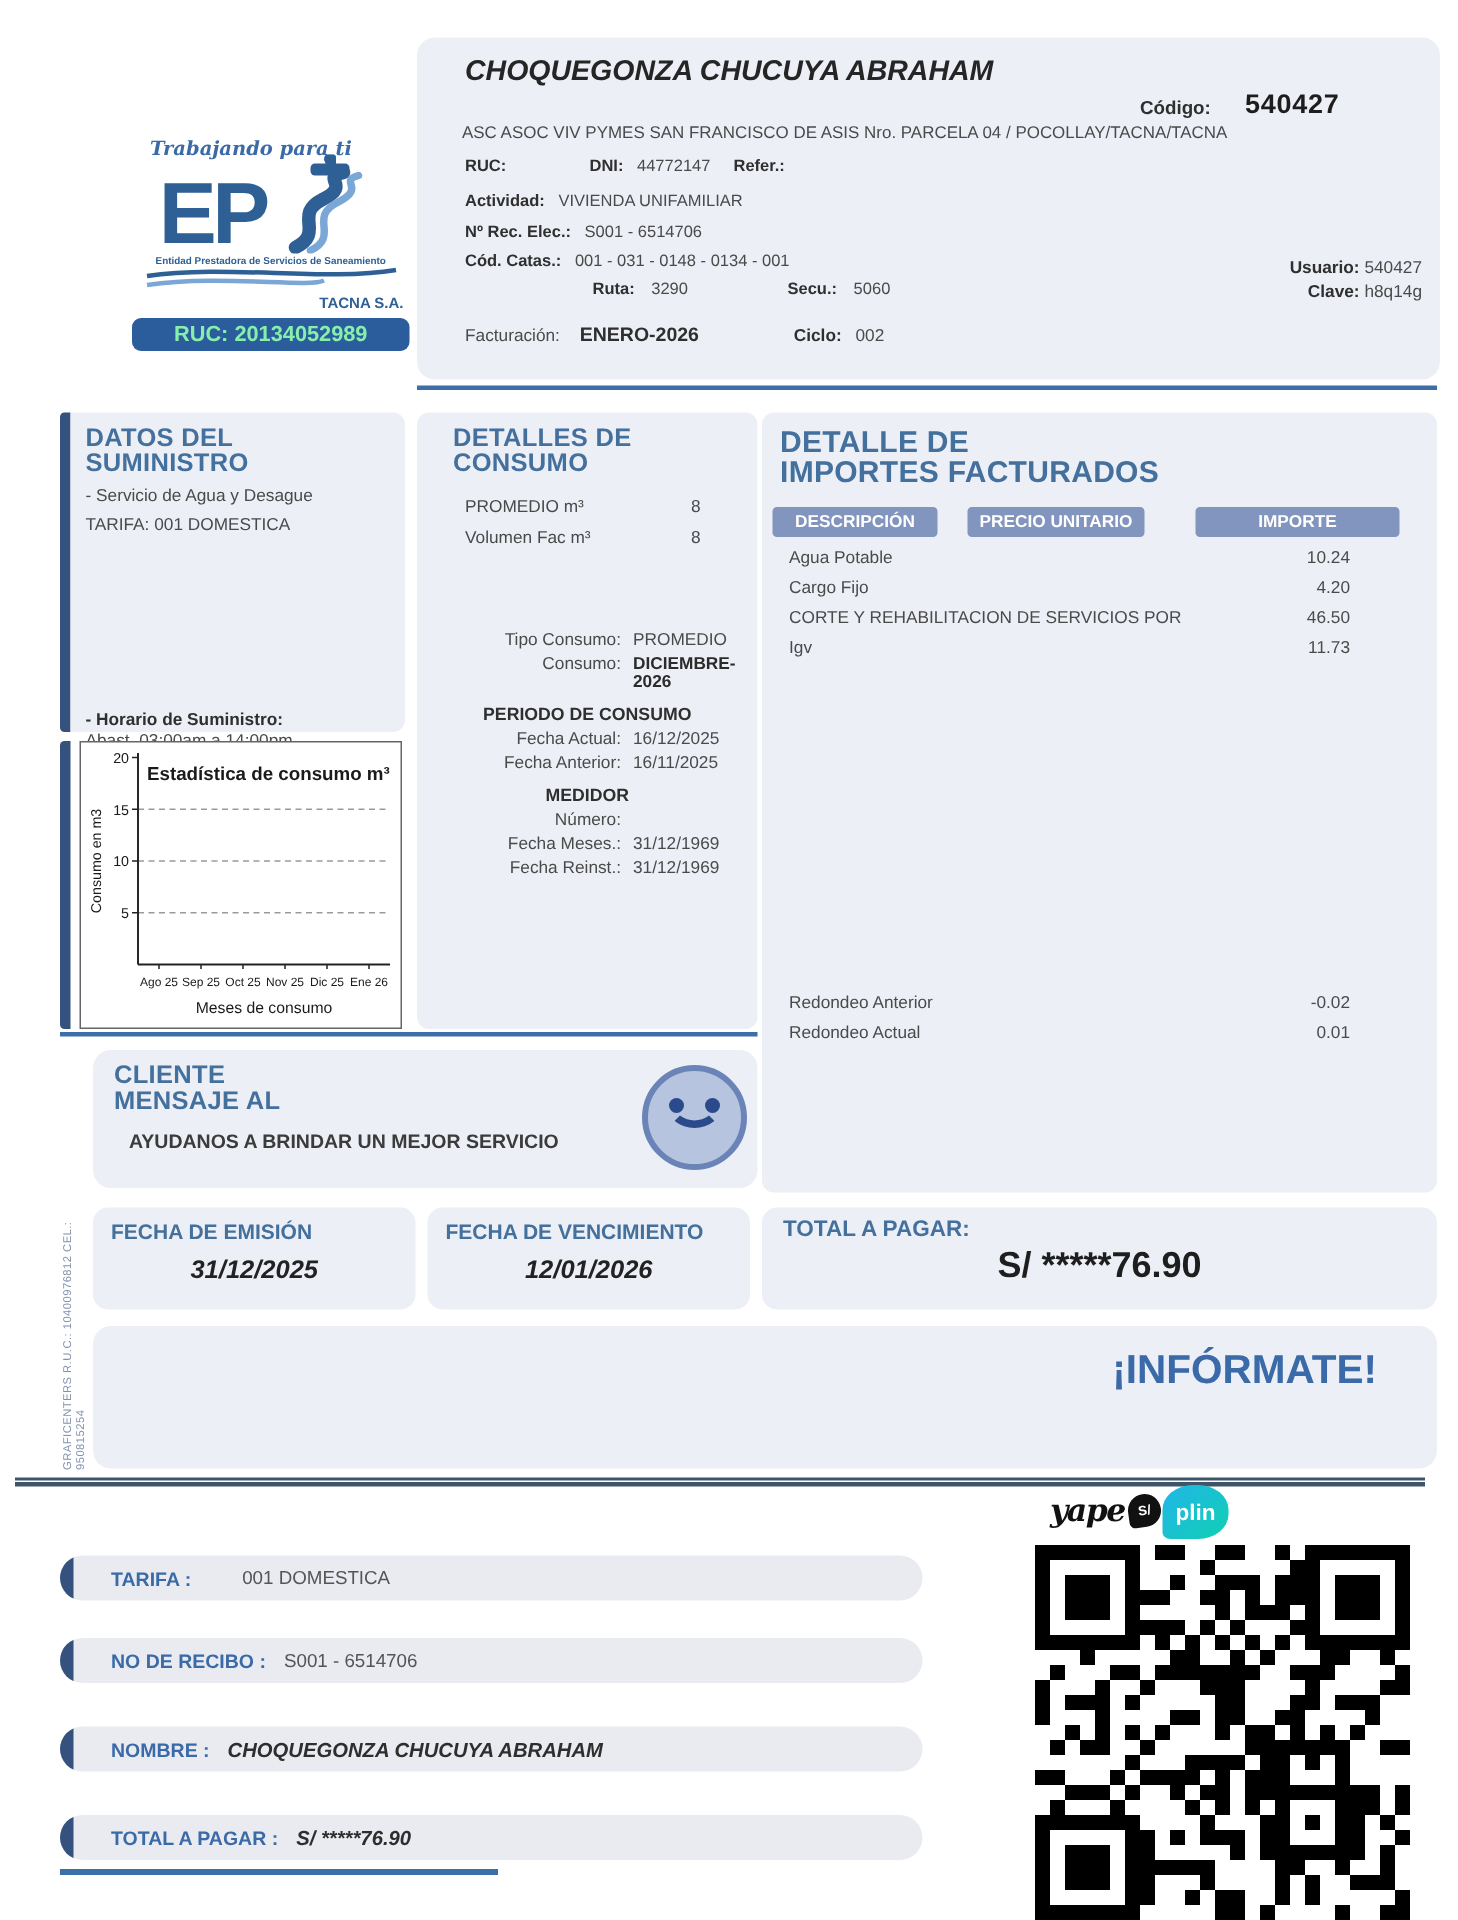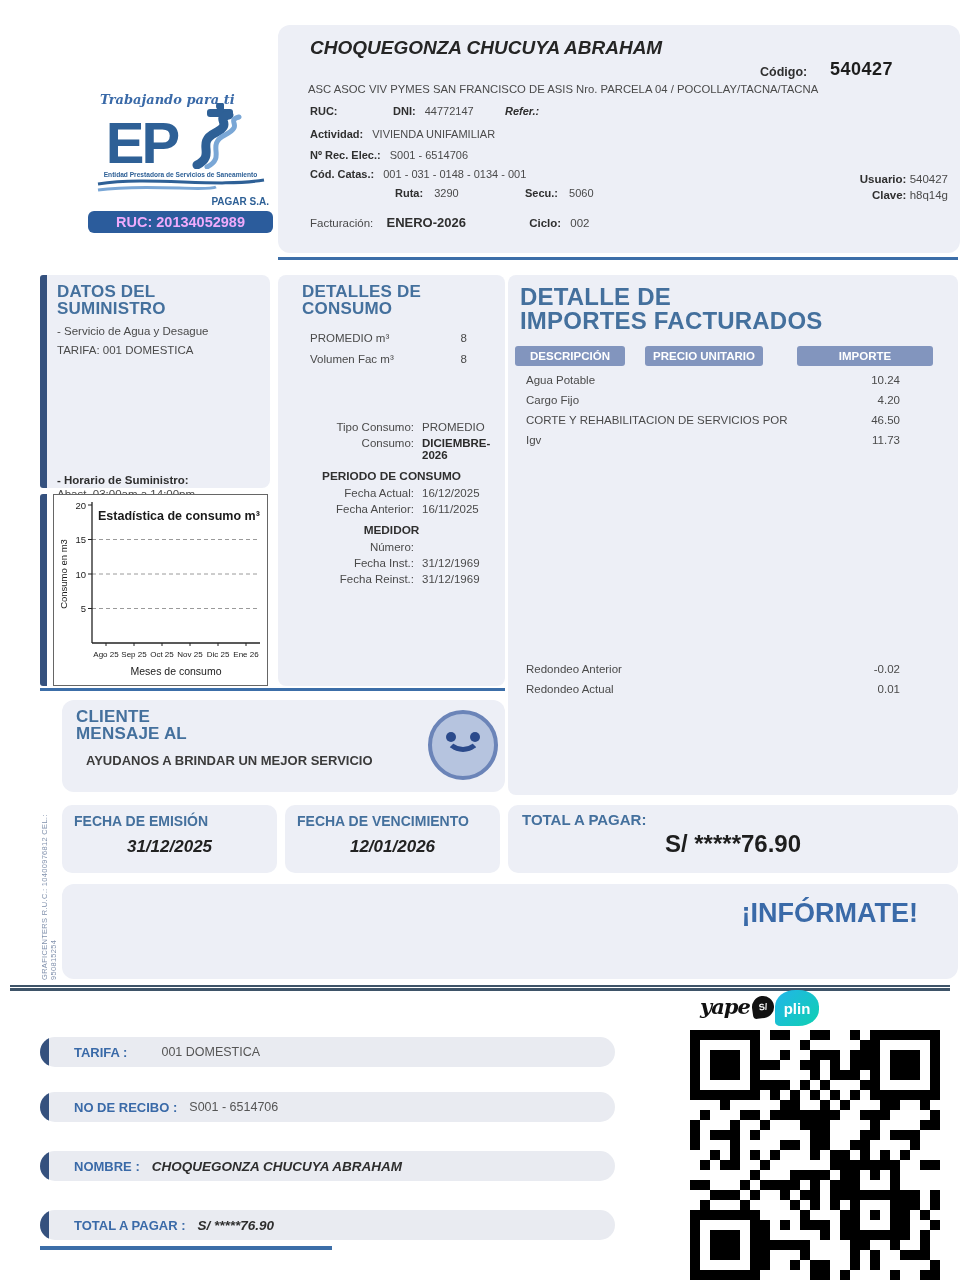--- a/index.html
+++ b/index.html
@@ -10,37 +10,37 @@
   .card { position:absolute; background:#edeff6; border-radius:10px; }
   .blue-line { position:absolute; background:#3c6ea8; }
 
   
   .logo-wrap { position:absolute; left:88px; top:92px; width:185px; text-align:center; }
   .logo-tagline { font-family:"DejaVu Serif", serif; font-style:italic; font-weight:600; color:#3a6aa8; font-size:13px; text-align:left; margin-left:12px; }
   .logo-main { display:flex; align-items:flex-end; justify-content:center; height:62px; }
   .logo-eps { font-size:58px; font-weight:bold; color:#2e6096; letter-spacing:-3px; line-height:0.9; }
   .logo-sub { font-size:6.6px; color:#2e6096; font-weight:bold; margin-top:2px; }
   .logo-tacna { font-size:10px; color:#2e6096; font-weight:bold; text-align:right; margin-right:4px; }
-  .logo-banner { margin-top:4px; background:#2b5c9c; color:#f0abfc; font-weight:bold; font-size:14.5px; border-radius:6px; padding:3px 0; }
+  .logo-banner { margin-top:4px; background:#2b5c9c; color:#86efac; font-weight:bold; font-size:14.5px; border-radius:6px; padding:3px 0; }
 
   
   .header-card { left:278px; top:25px; width:682px; height:228px; border-radius:12px; }
   .hc-abs { position:absolute; font-size:11px; }
   .lbl { font-weight:bold; color:#2f2f2f; }
   .val { color:#4a4a4a; }
   .customer-name { left:32px; top:12px; font-size:19px; font-weight:bold; font-style:italic; color:#252525; }
   .codigo-label { left:482px; top:40px; font-size:12.5px; font-weight:bold; }
   .codigo-value { left:552px; top:34px; font-size:18px; font-weight:bold; color:#1d1d1d; letter-spacing:0.5px; }
   .address { left:30px; top:58px; font-size:11.3px; color:#4a4a4a; }
   .usuario-clave { left:470px; top:148px; width:200px; text-align:right; font-size:11.5px; }
   .usuario-clave div { margin-bottom:4px; }
 
   
   .sec-title { color:#44709d; font-weight:bold; font-size:17px; line-height:1.02; letter-spacing:0.2px; }
-  .sec-title.big { font-size:24px; }
+  .sec-title.big { font-size:20px; }
 
   
   .stripe { position:absolute; width:7px; background:#35517e; border-radius:3px 0 0 3px; }
 
   
   .datos-box { left:47px; top:275px; width:223px; height:213px; border-radius:0 8px 8px 0; padding:8px 10px; }
   .datos-box p { font-size:11.5px; margin-top:7px; color:#4a4a4a; }
 
   
   .chart-box { position:absolute; left:53px; top:494px; width:215px; height:192px; background:#fff; border:1px solid #666; }
@@ -132,38 +132,38 @@
         <circle cx="43" cy="3" r="4" fill="#2e6096"></circle>
         <path d="M20 62 C40 52 18 40 38 30 C58 20 36 16 52 12" stroke="#2e6096" stroke-width="9" fill="none" stroke-linecap="round"></path>
         <path d="M30 64 C50 54 28 42 48 32 C68 22 48 18 62 14" stroke="#7aa7d6" stroke-width="5" fill="none" stroke-linecap="round"></path>
       </svg>
     </div>
     <div class="logo-sub">Entidad Prestadora de Servicios de Saneamiento</div>
     <svg width="170" height="14" viewBox="0 0 170 14">
       <path d="M2 6 C55 -2 120 10 168 2" stroke="#2e6096" stroke-width="3" fill="none"></path>
       <path d="M2 12 C50 5 110 14 120 9" stroke="#7aa7d6" stroke-width="3" fill="none"></path>
     </svg>
-    <div class="logo-tacna">PAGAR S.A.</div>
+    <div class="logo-tacna">TACNA S.A.</div>
     <div class="logo-banner">RUC: 20134052989</div>
   </div>
 
   <div class="card header-card">
     <div class="hc-abs customer-name">CHOQUEGONZA CHUCUYA ABRAHAM</div>
     <div class="hc-abs codigo-label lbl">Código:</div>
     <div class="hc-abs codigo-value">540427</div>
     <div class="hc-abs address">ASC ASOC VIV PYMES SAN FRANCISCO DE ASIS Nro. PARCELA 04 / POCOLLAY/TACNA/TACNA</div>
 
     <div class="hc-abs" style="left:32px;top:80px;">
       <span class="lbl">RUC:</span>
     </div>
     <div class="hc-abs" style="left:115px;top:80px;">
       <span class="lbl">DNI:</span>
       <span class="val" style="margin-left:6px;">44772147</span>
     </div>
-    <div class="hc-abs" style="left:227px;top:80px;font-style:italic;">
+    <div class="hc-abs" style="left:211px;top:80px;">
       <span class="lbl">Refer.:</span>
     </div>
 
     <div class="hc-abs" style="left:32px;top:103px;">
       <span class="lbl">Actividad:</span>
       <span class="val" style="margin-left:6px;">VIVIENDA UNIFAMILIAR</span>
     </div>
     <div class="hc-abs" style="left:32px;top:124px;">
       <span class="lbl">Nº Rec. Elec.:</span>
       <span class="val" style="margin-left:6px;">S001 - 6514706</span>
@@ -278,21 +278,21 @@
     <div class="kv-row">
       <span class="k">Fecha Anterior:</span>
         <span class="v">16/11/2025</span>
     </div>
     <div class="center-head">MEDIDOR</div>
     <div class="kv-row">
       <span class="k">Número:</span>
         <span class="v"></span>
     </div>
     <div class="kv-row">
-      <span class="k">Fecha Inst.:</span>
+      <span class="k">Fecha Meses.:</span>
         <span class="v">31/12/1969</span>
     </div>
     <div class="kv-row">
       <span class="k">Fecha Reinst.:</span>
         <span class="v">31/12/1969</span>
     </div>
   </div>
 
   <div class="card importes-card">
     <div class="sec-title big" style="margin-left:12px;">

